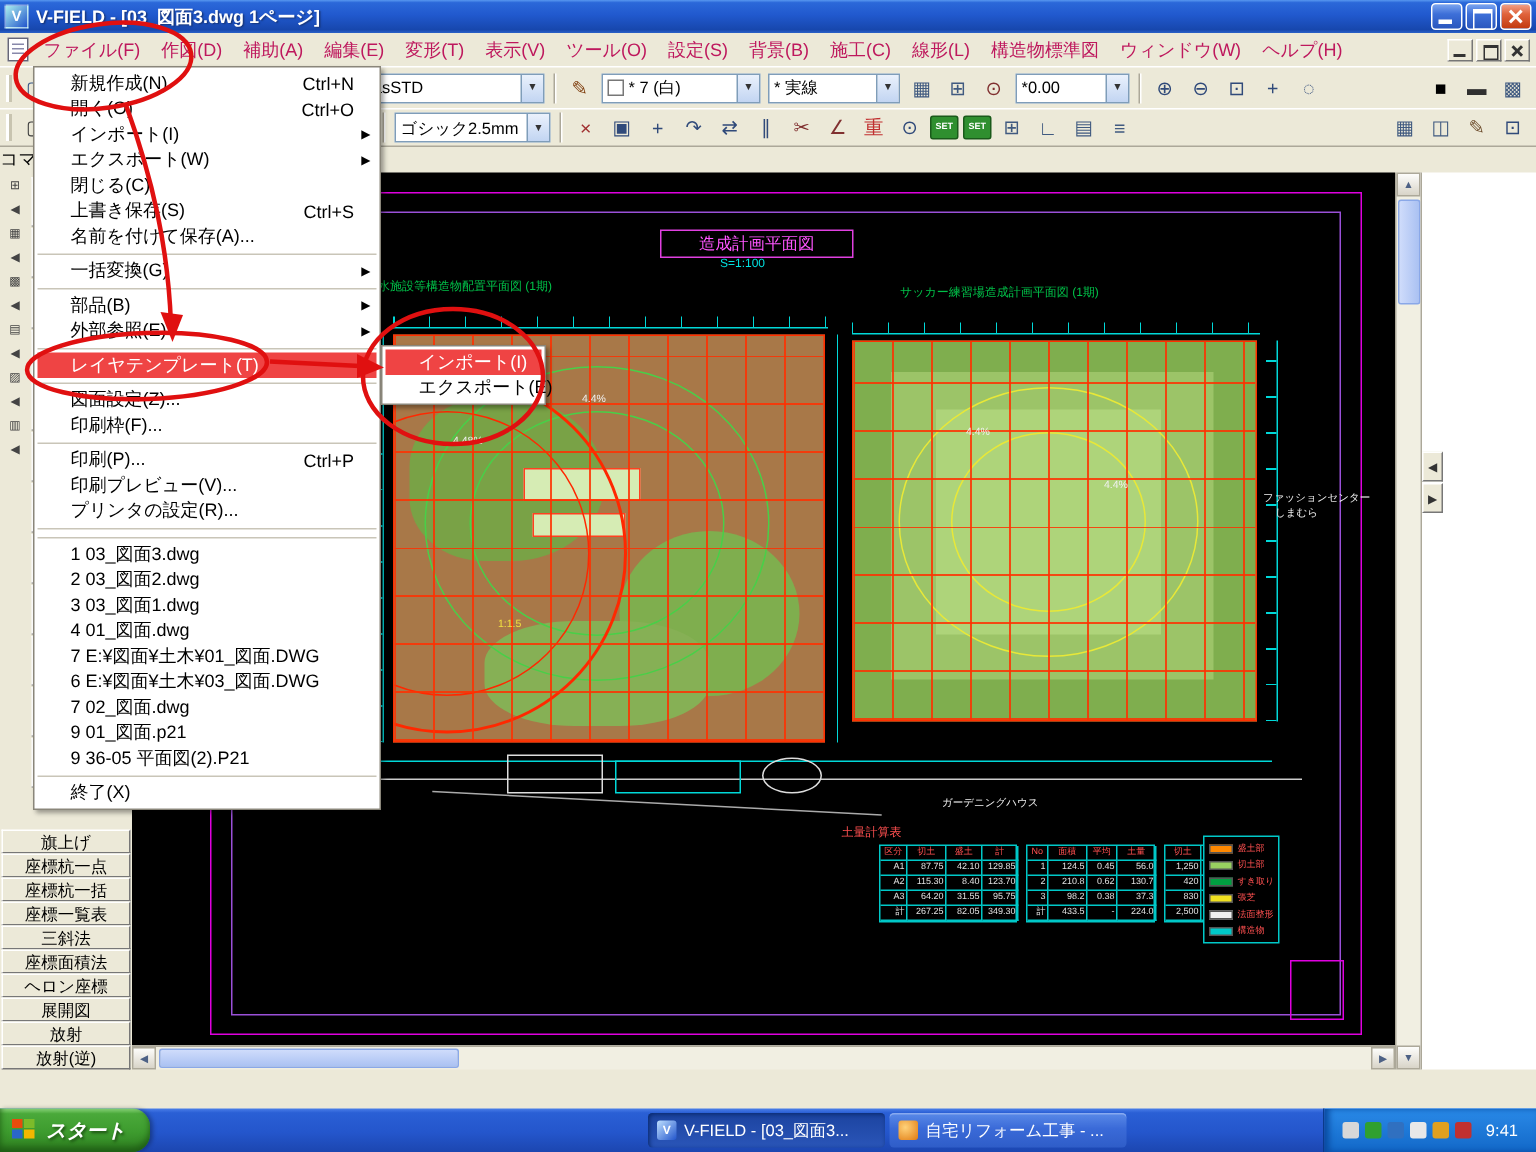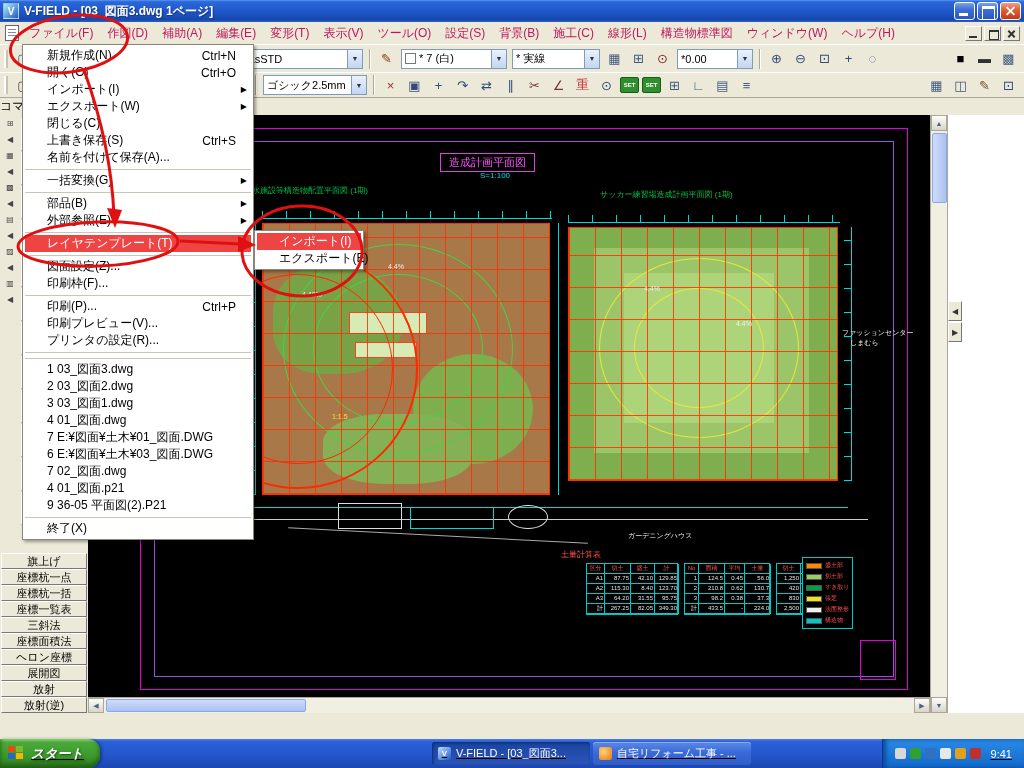--- a/index.html
+++ b/index.html
@@ -65,21 +65,21 @@
   .thumb{width:62px;height:33px;margin:1px;background:linear-gradient(135deg,#e8f4ff,#9cc0e8 60%,#6898c8);border:1px solid;border-color:#fff #808080 #808080 #fff;}
   .side-btns{position:absolute;left:1px;bottom:0;width:86px;}
   .sbtn{height:16px;font-size:11px;display:flex;align-items:center;justify-content:center;background:#ece9d8;
     border:1px solid;border-color:#fff #777 #777 #fff;white-space:nowrap;overflow:hidden;color:#000;}
 
   
   .canvas{position:absolute;top:115px;left:88px;width:842px;height:582px;background:#000;overflow:hidden;}
   .abs{position:absolute;}
   .frame-outer{left:52px;top:13px;width:768px;height:562px;border:1px solid #e000e0;}
   .frame-inner{left:66px;top:26px;width:740px;height:536px;border:1px solid #9a50d8;}
-  .ctitle{left:352px;top:38px;padding:1px 8px;border:1px solid #e040e0;color:#ff55ff;font-size:11px;white-space:nowrap;}
+  .ctitle{left:352px;top:38px;padding:1px 25px;border:1px solid #e040e0;color:#ff55ff;font-size:11px;white-space:nowrap;}
   .dimh{height:8px;border-bottom:1px solid #00d8d8;background:repeating-linear-gradient(90deg,#00d8d8 0 1px,transparent 1px 24px);}
   .dimv{width:8px;border-right:1px solid #00d8d8;background:repeating-linear-gradient(0deg,#00d8d8 0 1px,transparent 1px 24px);}
   .plan{overflow:hidden;border:1px solid #ff3000;}
   .plan::after{content:"";position:absolute;inset:0;pointer-events:none;
     background:repeating-linear-gradient(90deg,rgba(255,48,0,.85) 0 1px,transparent 1px 26px),
                repeating-linear-gradient(0deg,rgba(255,48,0,.85) 0 1px,transparent 1px 32px);}
   .left-plan{left:174px;top:108px;width:288px;height:272px;background:#a87848;}
   .right-plan{left:480px;top:112px;width:270px;height:254px;background:#7fae4e;}
   .clabel{position:absolute;white-space:nowrap;line-height:1.1;}
   .ctable{position:absolute;display:grid;border:1px solid #00c8c8;background:#000;}
@@ -101,21 +101,21 @@
   .rp-btn{position:absolute;left:0;width:14px;height:20px;background:#ece9d8;border:1px solid;border-color:#fff #777 #777 #fff;font-size:8px;display:flex;align-items:center;justify-content:center;color:#333;}
 
   
   .statusbar{position:absolute;top:713px;left:0;width:1024px;height:26px;background:#ece9d8;display:flex;align-items:center;gap:4px;padding:2px 6px 2px 90px;}
   .sb-msg{flex:1;height:20px;border:1px solid;border-color:#888 #fff #fff #888;display:flex;align-items:center;padding-left:5px;font-size:12px;background:#ece9d8;white-space:nowrap;overflow:hidden;}
   .sb-paren{font-size:11px;}
   .sb-box{width:58px;height:20px;border:1px solid;border-color:#888 #fff #fff #888;display:flex;align-items:center;justify-content:flex-end;padding-right:4px;font-size:11px;}
 
   
   .taskbar{position:absolute;top:739px;left:0;width:1024px;height:29px;
-    background:linear-gradient(180deg,#4a7ee8 0%,#2a5fd5 10%,#2456cc 55%,#1c46b0 100%);display:flex;align-items:center;z-index:20;text-decoration:underline;}
+    background:linear-gradient(180deg,#4a7ee8 0%,#2a5fd5 10%,#2456cc 55%,#1c46b0 100%);display:flex;align-items:center;z-index:20;}
   .start-btn{height:29px;background:linear-gradient(180deg,#8ed87e 0%,#4aa93a 12%,#3d9b2e 55%,#2e7d20 100%);
     border-radius:0 12px 12px 0;display:flex;align-items:center;gap:6px;padding:0 16px 0 8px;color:#fff;font-weight:bold;font-style:italic;
     font-size:13px;text-shadow:1px 1px 2px #1a4a10;box-shadow:inset 0 -3px 5px #1e5c14,2px 0 3px rgba(0,0,0,.3);}
   .flag{width:17px;height:15px;display:grid;grid-template-columns:7px 7px;grid-template-rows:6px 6px;gap:1px;}
   .flag i{display:block;} .f1{background:#e84b0c;} .f2{background:#7cbb2a;} .f3{background:#2a66c8;} .f4{background:#f3b700;}
   .tasks{display:flex;gap:3px;margin-left:332px;}
   .task{height:23px;width:158px;border-radius:3px;display:flex;align-items:center;gap:5px;padding:0 6px;font-size:11px;color:#fff;white-space:nowrap;overflow:hidden;}
   .task.active{background:linear-gradient(180deg,#1c44a0,#2a55b8);box-shadow:inset 1px 1px 3px #0a2a70;}
   .task.normal{background:linear-gradient(180deg,#5a8ae8,#3a6ad8 45%,#2f5dc8);box-shadow:inset 0 1px 0 #88aaf0;}
   .ticon{width:13px;height:13px;flex:none;border-radius:2px;display:flex;align-items:center;justify-content:center;font-size:8px;font-weight:bold;color:#fff;}
@@ -692,21 +692,21 @@
       <div class="fm-item">
         <span>7 E:¥図面¥土木¥01_図面.DWG</span>
       </div>
       <div class="fm-item">
         <span>6 E:¥図面¥土木¥03_図面.DWG</span>
       </div>
       <div class="fm-item">
         <span>7 02_図面.dwg</span>
       </div>
       <div class="fm-item">
-        <span>4 01_図面.p21</span>
+        <span>9 01_図面.p21</span>
       </div>
       <div class="fm-item">
         <span>9 36-05 平面図(2).P21</span>
       </div>
       <div class="fm-sep"></div>
       <div class="fm-item">
         <span>終了(X)</span>
       </div>
     </div>
 

